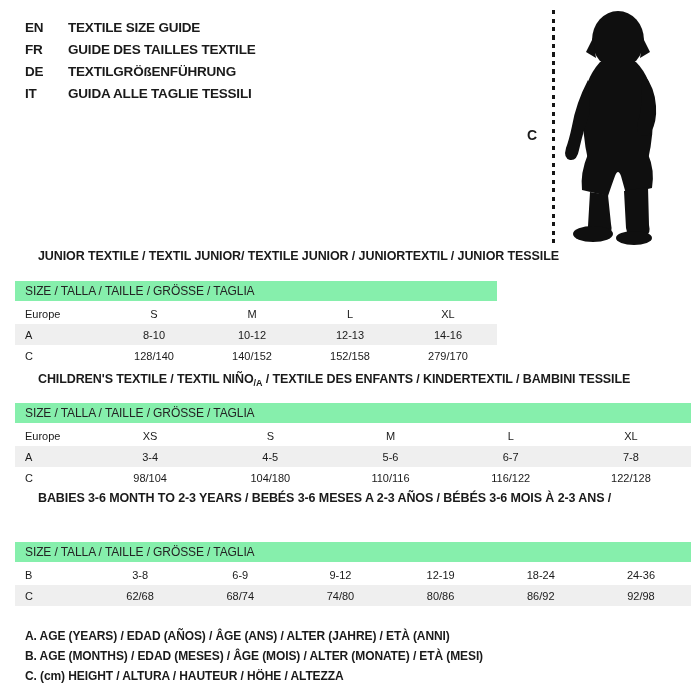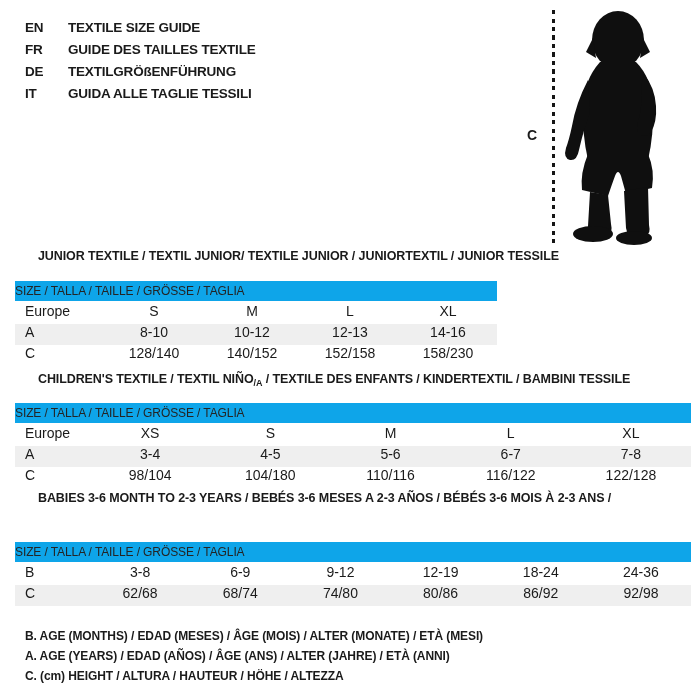--- a/index.html
+++ b/index.html
@@ -22,23 +22,23 @@
   .sec-title{position:absolute;left:38px;font-weight:bold;font-size:12.5px;letter-spacing:-0.1px;white-space:nowrap;}
   #sec1-title{top:249px;}
   #sec2-title{top:372px;}
   #sec3-title{top:488px;line-height:20px;white-space:normal;width:640px;}
   .sub{font-size:9px;vertical-align:-3px;font-weight:bold;}
   
   .tbl{position:absolute;left:15px;}
   #tbl1{top:281px;width:482px;}
   #tbl2{top:403px;width:676px;}
   #tbl3{top:542px;width:676px;}
-  .size-bar{height:20px;line-height:20px;background:#0ea5e9;
+  .size-bar{height:20px;line-height:20px;background:#86efac;padding-left:10px;
     font-size:12px;color:#242424;margin-bottom:2px;letter-spacing:-0.1px;}
-  .t-row{display:flex;height:21px;font-size:14px;}
+  .t-row{display:flex;height:21px;align-items:center;font-size:11px;}
   .t-row.alt{background:#efefef;}
   .t-label{padding-left:10px;}
   #tbl1 .t-label{width:80px;}
   #tbl2 .t-label,#tbl3 .t-label{width:65px;}
   .t-cell{flex:1;text-align:center;}
   
   .footnotes{position:absolute;left:25px;top:626px;font-weight:bold;font-size:12px;
     line-height:20px;letter-spacing:-0.1px;}
 </style>
 </head>
@@ -94,21 +94,21 @@
     <span class="t-cell">8-10</span>
     <span class="t-cell">10-12</span>
     <span class="t-cell">12-13</span>
     <span class="t-cell">14-16</span>
   </div>
   <div class="t-row">
     <span class="t-label">C</span>
     <span class="t-cell">128/140</span>
     <span class="t-cell">140/152</span>
     <span class="t-cell">152/158</span>
-    <span class="t-cell">158/230</span>
+    <span class="t-cell">279/170</span>
   </div>
 </div>
 
 <div class="sec-title" id="sec2-title"><span>CHILDREN'S TEXTILE / TEXTIL NIÑO</span><span class="sub">/A</span><span> / TEXTILE DES ENFANTS / KINDERTEXTIL / BAMBINI TESSILE</span></div>
 <div class="tbl" id="tbl2">
   <div class="size-bar">SIZE / TALLA / TAILLE / GRÖSSE / TAGLIA</div>
   <div class="t-row">
     <span class="t-label">Europe</span>
     <span class="t-cell">XS</span>
     <span class="t-cell">S</span>
@@ -153,16 +153,16 @@
     <span class="t-cell">62/68</span>
     <span class="t-cell">68/74</span>
     <span class="t-cell">74/80</span>
     <span class="t-cell">80/86</span>
     <span class="t-cell">86/92</span>
     <span class="t-cell">92/98</span>
   </div>
 </div>
 
 <div class="footnotes">
+  <div>A. AGE (YEARS) / EDAD (AÑOS) / ÂGE (ANS) / ALTER (JAHRE) / ETÀ (ANNI)</div>
   <div>B. AGE (MONTHS) / EDAD (MESES) / ÂGE (MOIS) / ALTER (MONATE) / ETÀ (MESI)</div>
-  <div>A. AGE (YEARS) / EDAD (AÑOS) / ÂGE (ANS) / ALTER (JAHRE) / ETÀ (ANNI)</div>
   <div>C. (cm) HEIGHT / ALTURA / HAUTEUR / HÖHE / ALTEZZA</div>
 </div>
 
 </body></html>

